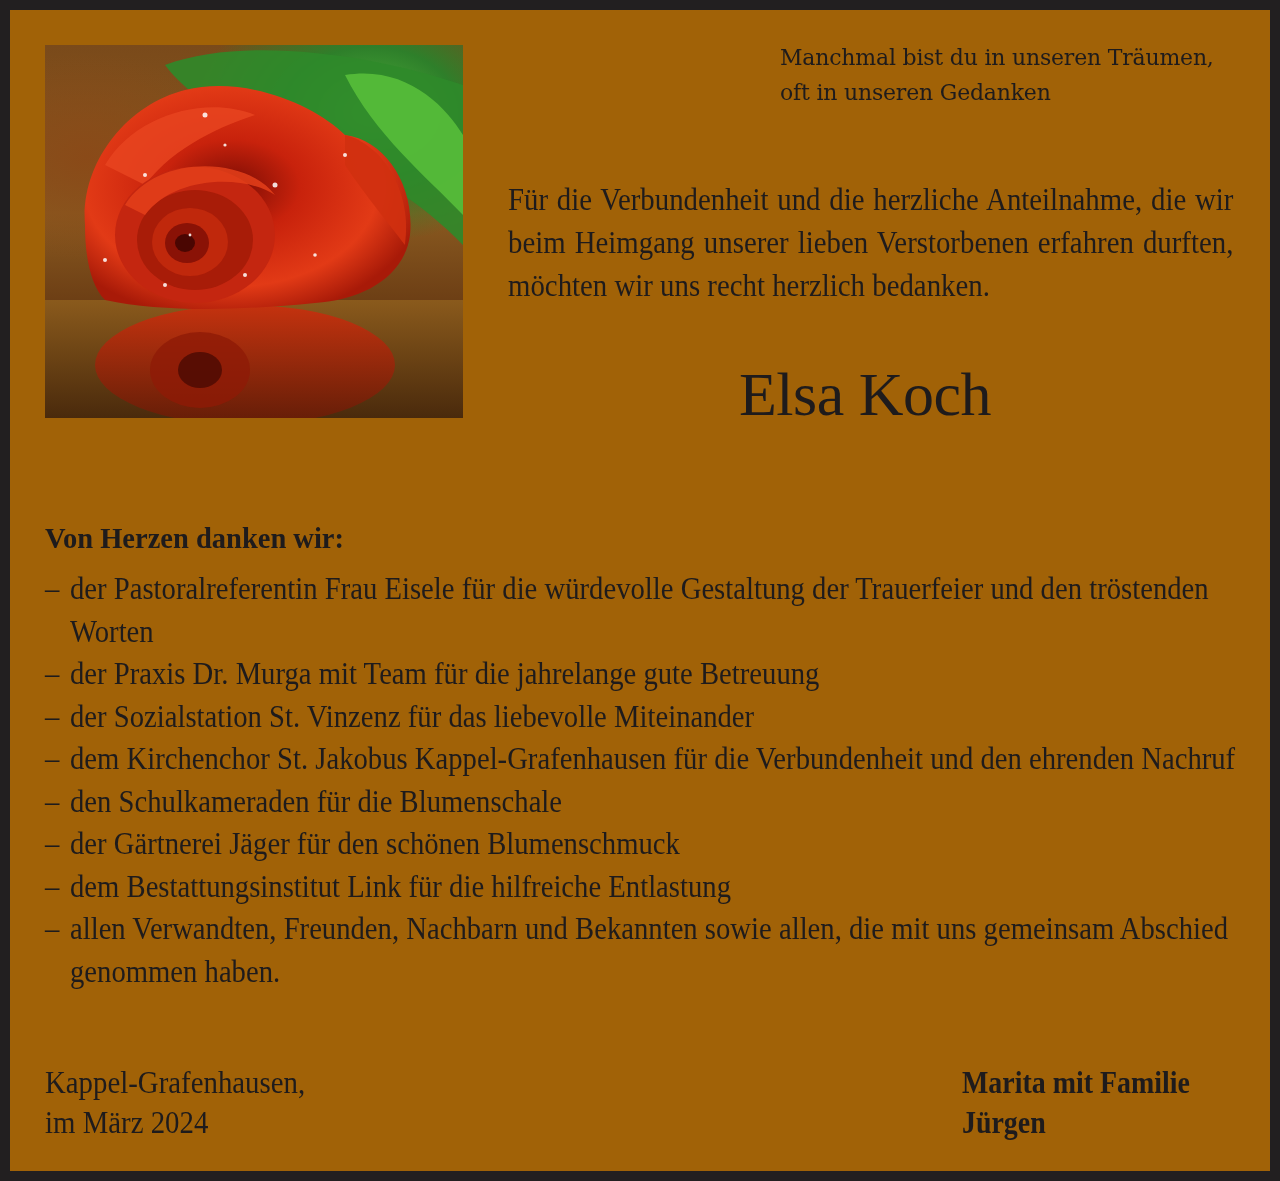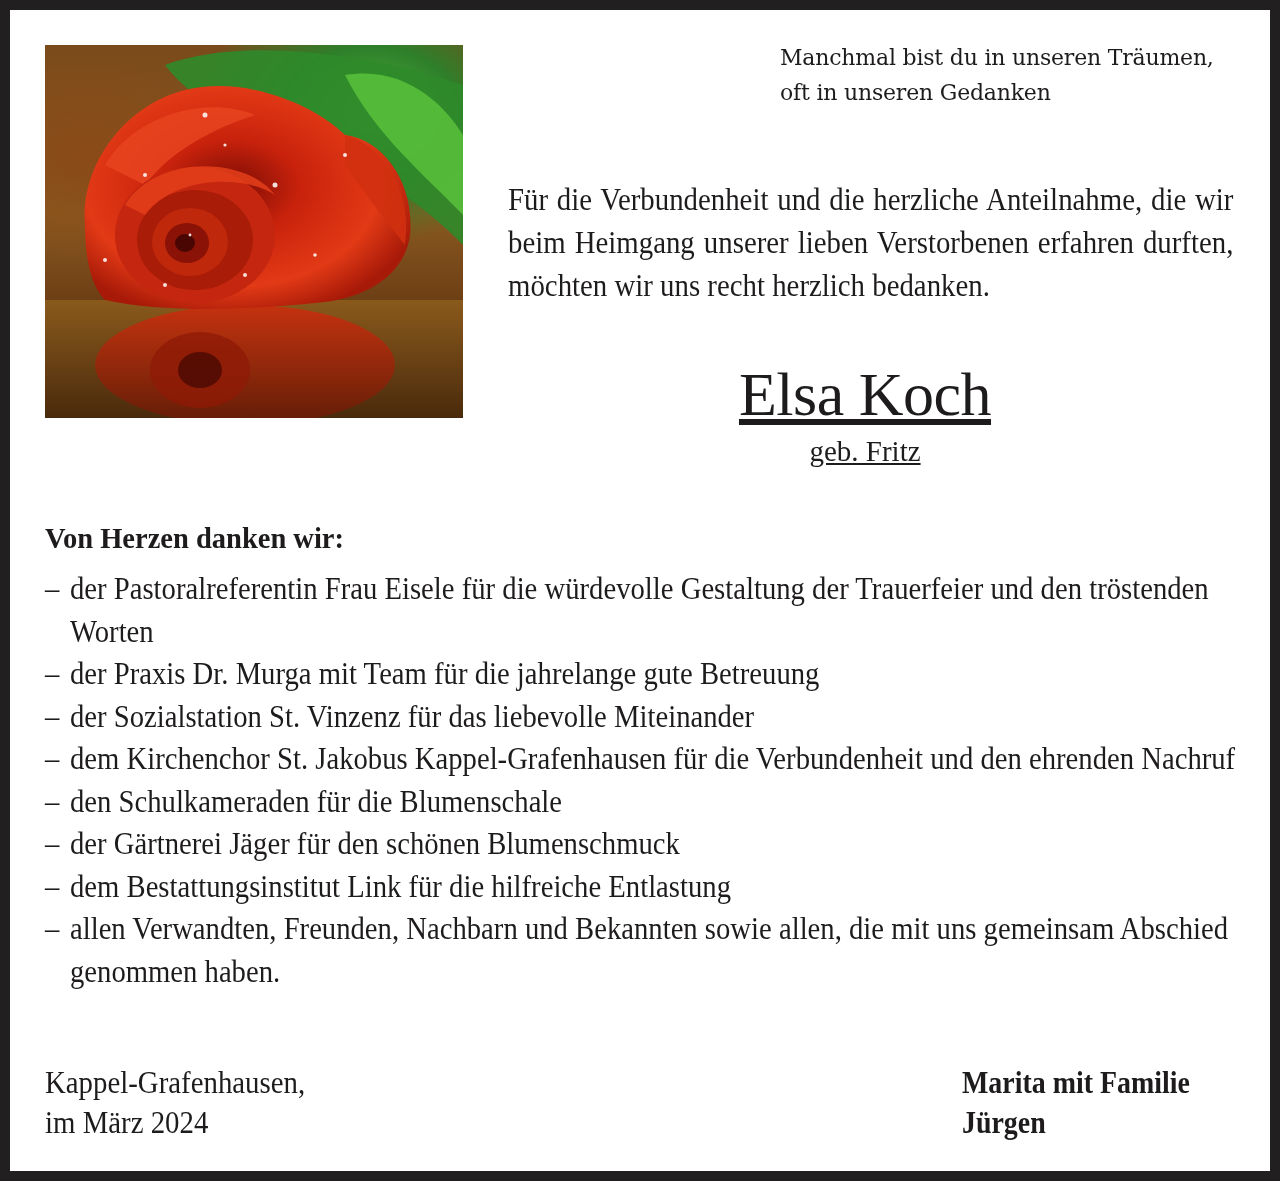--- a/index.html
+++ b/index.html
@@ -14,21 +14,21 @@
       overflow: hidden;
       font-family: "DejaVu Serif", "Liberation Serif", serif;
       color: #1e1b1c;
     }
     .card {
       position: absolute;
       left: 10px;
       top: 10px;
       width: 1260px;
       height: 1161px;
-      background: #ffffff;
+      background: #a16207;
     }
     .rose-image {
       position: absolute;
       left: 35px;
       top: 35px;
       width: 418px;
       height: 373px;
       overflow: hidden;
       background:
         radial-gradient(ellipse 60% 50% at 78% 18%, #4fb33a 0%, #2e7f2a 35%, rgba(30,90,30,0) 70%),
@@ -64,21 +64,20 @@
       transform: scaleX(0.93);
       transform-origin: left top;
       width: 780px;
     }
     .name-block {
       position: absolute;
       left: 590px;
       top: 348px;
       width: 530px;
       text-align: center;
-      text-decoration: underline;
     }
     .deceased-name {
       font-family: "Liberation Serif", serif;
       font-size: 62px;
       line-height: 72px;
       letter-spacing: -0.5px;
     }
     .maiden-name {
       font-family: "Liberation Serif", serif;
       font-size: 29px;
@@ -211,21 +210,20 @@
 
   <div class="poem">
     <div>Manchmal bist du in unseren Träumen,</div>
     <div>oft in unseren Gedanken</div>
   </div>
 
   <div class="thanks-intro">Für die Verbundenheit und die herzliche Anteilnahme, die wir beim Heimgang unserer lieben Verstorbenen erfahren durften, möchten wir uns recht herzlich bedanken.</div>
 
   <div class="name-block">
     <div class="deceased-name">Elsa Koch</div>
-    <div class="maiden-name">geb. Fritz</div>
   </div>
 
   <div class="section-heading">Von Herzen danken wir:</div>
 
   <ul class="thanks-list">
     <li><span class="dash">–</span><span>der Pastoralreferentin Frau Eisele für die würdevolle Gestaltung der Trauerfeier und den tröstenden Worten</span></li>
     <li><span class="dash">–</span><span>der Praxis Dr. Murga mit Team für die jahrelange gute Betreuung</span></li>
     <li><span class="dash">–</span><span>der Sozialstation St. Vinzenz für das liebevolle Miteinander</span></li>
     <li><span class="dash">–</span><span>dem Kirchenchor St. Jakobus Kappel-Grafenhausen für die Verbundenheit und den ehrenden Nachruf</span></li>
     <li><span class="dash">–</span><span>den Schulkameraden für die Blumenschale</span></li>

